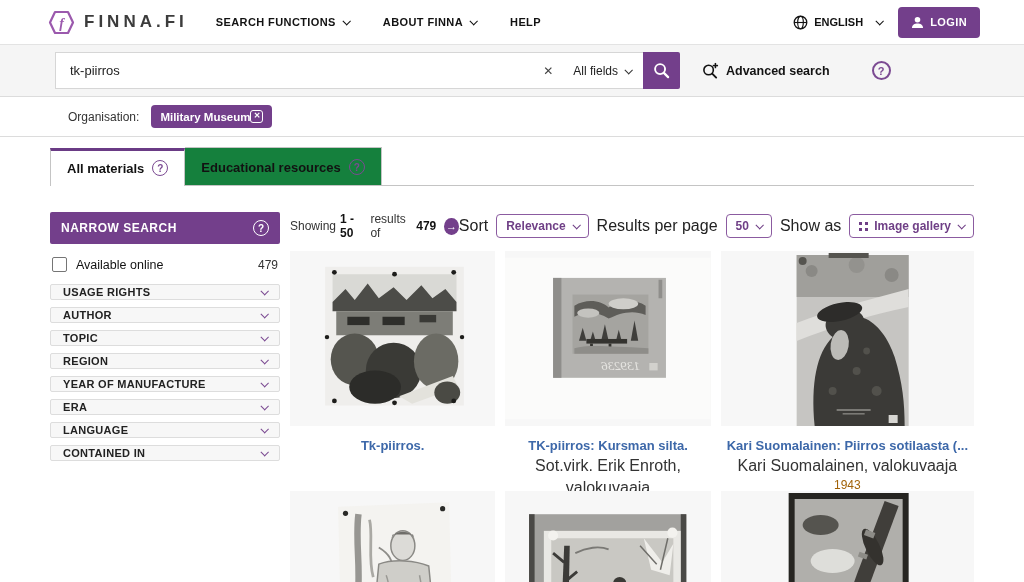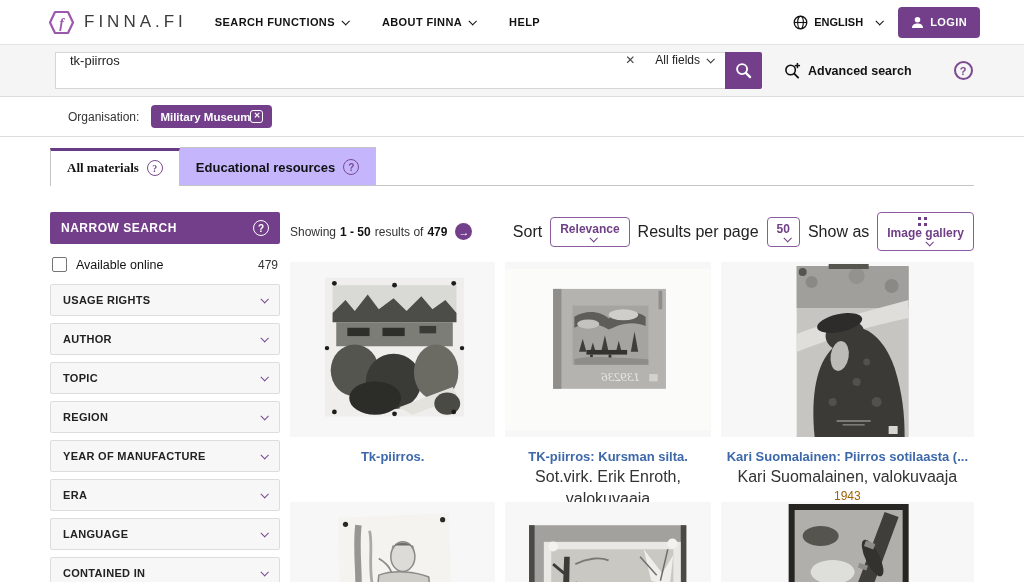--- a/index.html
+++ b/index.html
@@ -2,80 +2,80 @@
 <html><head>
 <meta charset="utf-8">
 <style>
   * { margin:0; padding:0; box-sizing:border-box; }
   body { background:#fff; font-family:"Liberation Sans", sans-serif; }
   .page { width:1024px; height:582px; overflow:hidden; background:#fff; position:relative; }
 
   
   .topbar { height:44px; display:flex; align-items:center; padding:0 44px 0 48px; background:#fff; }
   .logo-group { display:flex; align-items:center; gap:9px; margin-right:28px; }
-  .brand-name { font-size:17px; font-weight:normal; letter-spacing:4px; color:#3c3c3c; }
+  .brand-name { font-size:17px; font-weight:bold; letter-spacing:4px; color:#3c3c3c; }
   .topnav { display:flex; align-items:center; gap:34px;text-align:right; }
   .topnav-item { font-size:11px; font-weight:bold; letter-spacing:.4px; color:#121212; display:flex; align-items:center; cursor:pointer; }
   .spacer { flex:1; }
   .lang-group { display:flex; align-items:center; gap:6px; font-size:11px; font-weight:bold; color:#121212; margin-right:16px; cursor:pointer; }
   .login-btn { background:#733f8b; color:#fff; border:none; border-radius:4px; font-size:11px; font-weight:bold; letter-spacing:.4px; padding:9px 13px; display:flex; align-items:center; gap:6px; cursor:pointer; font-family:inherit; }
 
   .chev { width:6px; height:6px; border-right:1.6px solid currentColor; border-bottom:1.6px solid currentColor; transform:rotate(45deg) translateY(-1px); display:inline-block; margin-left:7px; }
   .chev.purple { color:#7b4a92; }
 
   
   .search-strip { background:#f5f5f5; border-top:1px solid #e3e3e3; border-bottom:1px solid #dcdcdc; padding:7px 0 7px 55px; display:flex; align-items:center; }
-  .search-box { display:flex; align-items:flex-start; background:#fff; border:1px solid #d6d6d6; border-right:none; height:37px; width:670px; }
+  .search-box { display:flex; align-items:center; background:#fff; border:1px solid #d6d6d6; border-right:none; height:37px; width:588px; }
   .search-input { border:none; outline:none; flex:1; font-size:13px; color:#222; padding:0 14px; font-family:inherit; background:transparent; }
   .clear-btn { width:34px; display:flex; align-items:center; justify-content:center; color:#444; font-size:12px; cursor:pointer; }
   .field-select { display:flex; align-items:center; font-size:12px; color:#222; padding:0 12px 0 8px; cursor:pointer; white-space:nowrap; }
   .field-select .chev { color:#333; }
   .search-btn { width:37px; height:37px; background:#733f8b; border:none; border-radius:0 2px 2px 0; display:flex; align-items:center; justify-content:center; cursor:pointer; }
   .adv-group { display:flex; align-items:center; gap:7px; margin-left:22px; font-size:12.5px; font-weight:bold; color:#121212; cursor:pointer; }
   .qcircle { width:18px; height:18px; border:2px solid #7b4a92; border-radius:50%; color:#7b4a92; font-weight:bold; font-size:11px; display:inline-flex; align-items:center; justify-content:center; flex-shrink:0; }
   .qcircle::before { content:"?"; }
   .help-lg { margin-left:42px; width:19px; height:19px; cursor:pointer; }
 
   
   .org-row { background:#fff; border-bottom:1px solid #dcdcdc; padding:8px 0 8px 68px; display:flex; align-items:center; gap:12px; }
   .org-label { font-size:12px; color:#333; }
   .org-tag { background:#733f8b; color:#fff; font-size:11.5px; font-weight:bold; border-radius:4px; padding:5px 9px; display:flex; align-items:center; cursor:pointer; }
   .tag-x { width:13px; height:13px; border:1.4px solid #fff; border-radius:3px; font-size:8px; line-height:10px; text-align:center; font-weight:bold; }
   .tag-x::before { content:"\2715"; }
 
   
   .tabs-row { margin:10px 50px 0 50px; border-bottom:1px solid #c4c4c4; display:flex; align-items:flex-end; }
   .tab { display:flex; align-items:center; gap:8px; font-size:13px; font-weight:bold; color:#121212; padding:9px 16px 10px; cursor:pointer; }
-  .tab.active { background:#fff; border:1px solid #c4c4c4; border-top:3px solid #6a3b85; border-bottom:none; margin-bottom:-1px;font-family:Liberation Serif, serif; }
-  .tab.inactive { background:#c4b5fd; border:1px solid #c4c4c4; border-left:none; border-top:1px solid #c4c4c4; border-bottom:none; padding-top:11px; }
+  .tab.active { background:#fff; border:1px solid #c4c4c4; border-top:3px solid #6a3b85; border-bottom:none; margin-bottom:-1px; }
+  .tab.inactive { background:#15803d; border:1px solid #c4c4c4; border-left:none; border-top:1px solid #c4c4c4; border-bottom:none; padding-top:11px; }
   .tab .qcircle { width:16px; height:16px; border-width:1.6px; font-size:10px; }
 
   
   .main { display:flex; padding:26px 50px 0 50px; gap:10px; }
   .sidebar { width:230px; flex-shrink:0; }
   .narrow-header { background:#733f8b; color:#fff; height:32px; display:flex; align-items:center; padding:0 11px; border-radius:2px; }
   .narrow-title { font-size:12px; font-weight:bold; letter-spacing:.5px; flex:1; }
   .narrow-header .qcircle { border-color:#fff; color:#fff; width:16px; height:16px; border-width:1.6px; font-size:10px; cursor:pointer; }
   .avail-row { display:flex; align-items:center; padding:13px 2px 12px; gap:9px; }
   .checkbox { width:15px; height:15px; border:1px solid #757575; border-radius:2px; background:#fff; cursor:pointer; flex-shrink:0; }
   .avail-label { font-size:12.5px; color:#121212; flex:1; }
   .avail-count { font-size:12px; color:#333; }
-  .facet { background:#f7f7f7; border:1px solid #ddd; border-radius:2px; height:32px; display:flex; align-items:center; padding:0 12px; margin-bottom:7px; cursor:pointer; }
+  .facet { background:#f7f7f7; border:1px solid #ddd; border-radius:2px; height:16px; display:flex; align-items:center; padding:0 12px; margin-bottom:7px; cursor:pointer; }
   .facet-label { flex:1; font-size:11px; font-weight:bold; letter-spacing:.3px; color:#222; }
 
   
   .results { flex:1; }
   .results-header { display:flex; align-items:center; margin-bottom:11px; min-height:24px; }
   .summary { font-size:12px; color:#333; display:flex; align-items:center; gap:4px; }
   .summary b { color:#121212; }
   .next-circle { width:17px; height:17px; border-radius:50%; background:#733f8b; color:#fff; font-size:11px; display:inline-flex; align-items:center; justify-content:center; margin-left:4px; cursor:pointer; }
   .next-circle::before { content:"\2192"; }
   .controls { margin-left:auto; display:flex; align-items:center; gap:8px; }
   .ctl-label { font-size:16px; color:#222; white-space:nowrap; }
-  .select-box { border:1px solid #8b5ba0; border-radius:4px; background:#fff; color:#6f3f86; font-size:12px; font-weight:bold; padding:4px 9px; display:flex; align-items:center; cursor:pointer; white-space:nowrap;flex-direction:column; }
+  .select-box { border:1px solid #8b5ba0; border-radius:4px; background:#fff; color:#6f3f86; font-size:12px; font-weight:bold; padding:4px 9px; display:flex; align-items:center; cursor:pointer; white-space:nowrap; }
   .select-box .chev { color:#6f3f86; }
   .grid-glyph { width:9px; height:9px; margin-right:6px; position:relative; display:inline-block; }
   .grid-glyph::before { content:""; position:absolute; width:3px; height:3px; background:#6f3f86; left:0; top:0; box-shadow:6px 0 #6f3f86, 0 6px #6f3f86, 6px 6px #6f3f86; }
 
   .grid { display:grid; grid-template-columns:repeat(3,1fr); column-gap:10px; }
   .tile { display:flex; flex-direction:column; }
   .art { height:175px; background:#f7f7f7; display:flex; align-items:center; justify-content:center; overflow:hidden; cursor:pointer; }
   .art svg { width:100%; height:100%; }
   .caption { height:65px; padding:12px 6px 0; text-align:center; }
   .item-title { font-size:13px; font-weight:bold; color:#3d68a9; text-decoration:none; display:block; line-height:1.3; cursor:pointer; white-space:nowrap; overflow:hidden; text-overflow:ellipsis; }

